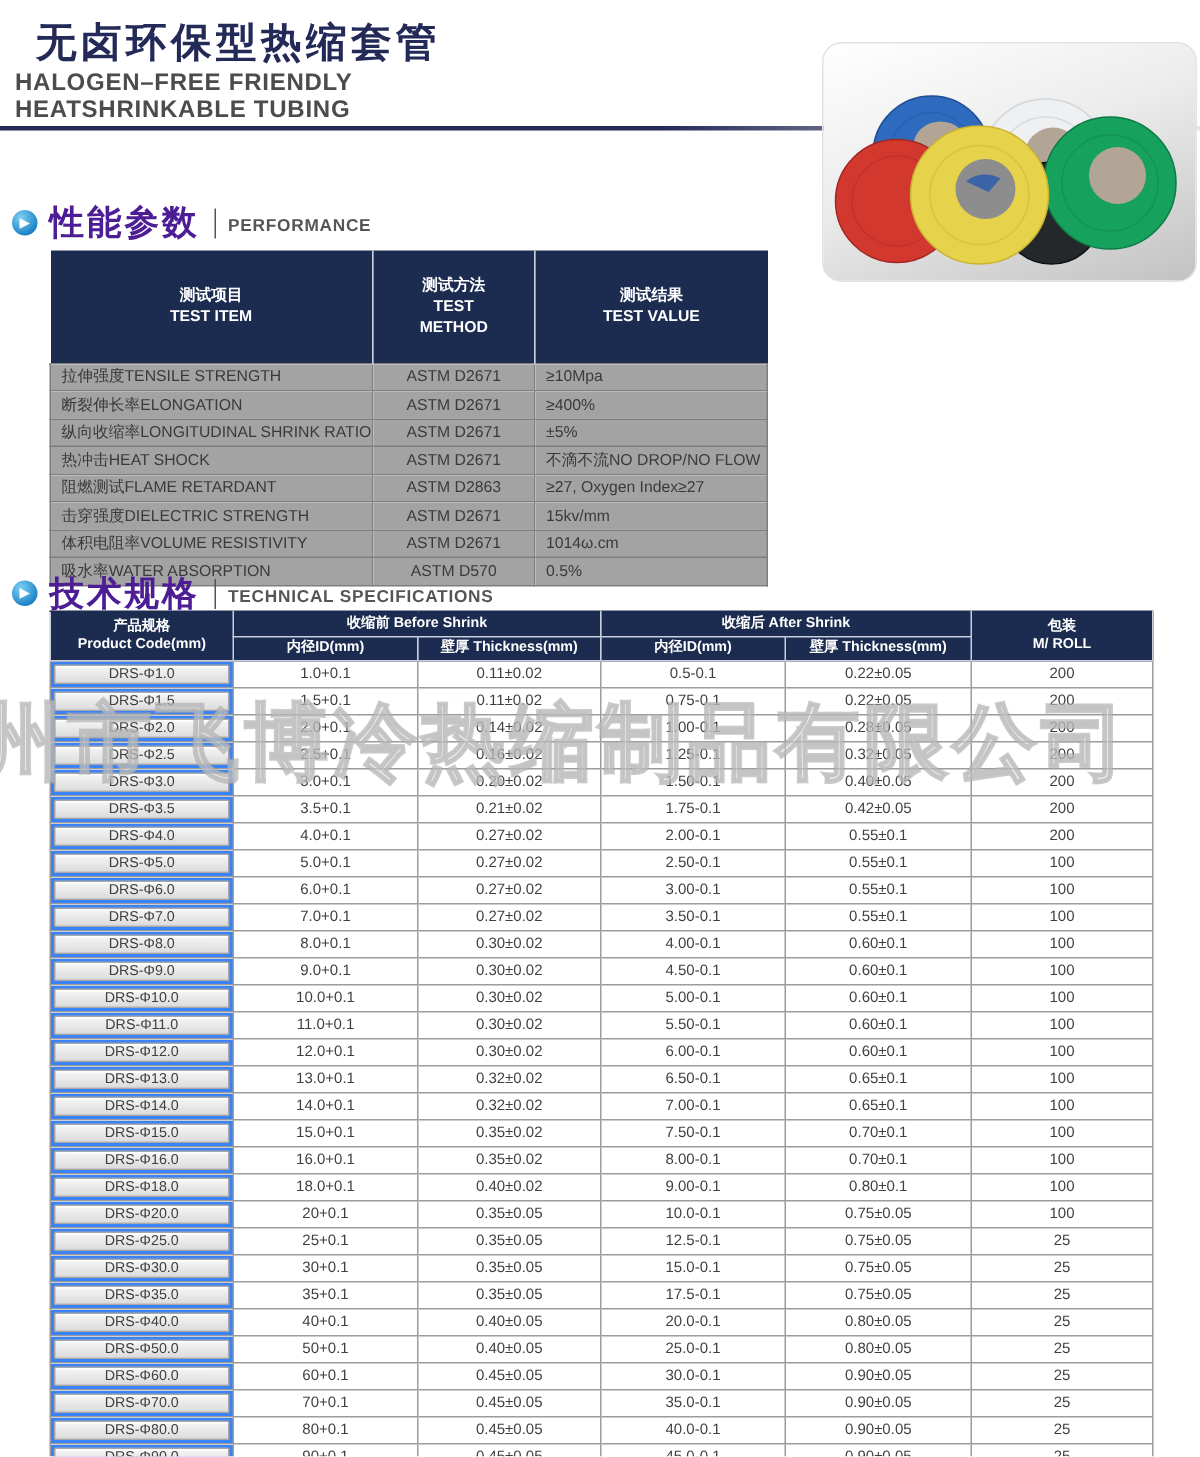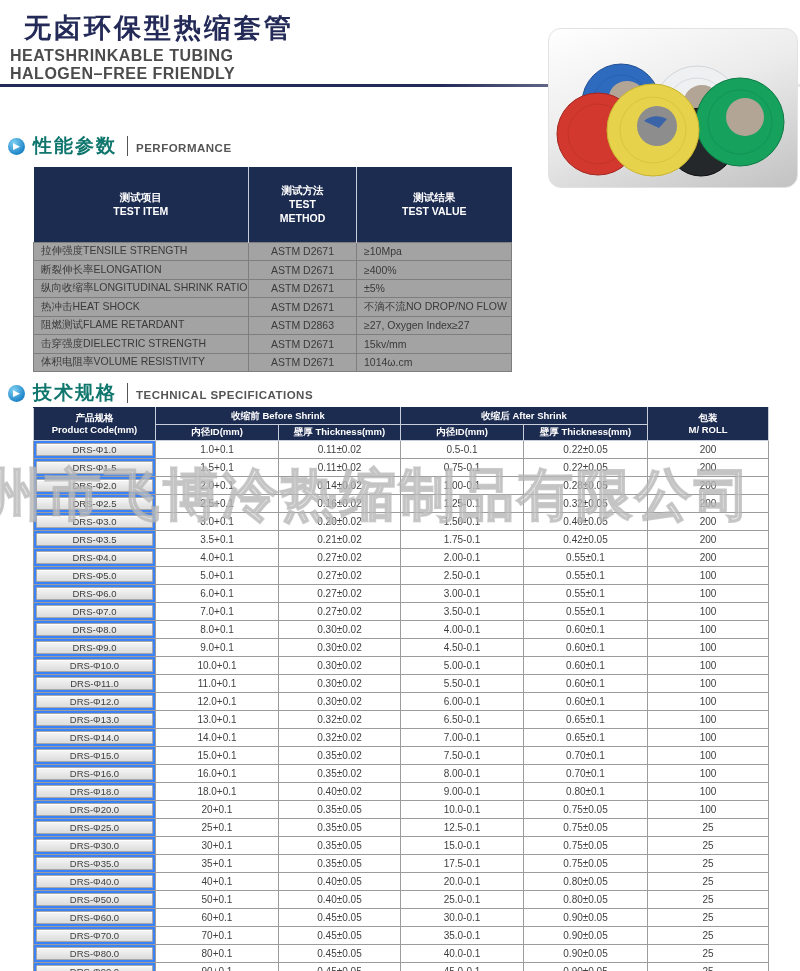--- a/index.html
+++ b/index.html
@@ -17,21 +17,21 @@
   
   .photo{position:absolute;left:548px;top:28px;width:248px;height:158px;border-radius:13px;
          background:linear-gradient(160deg,#ffffff 0%,#ececec 45%,#c2c2c2 100%);
          border:1px solid #e2e2e2;z-index:2;overflow:hidden;}
 
   
   .sect{position:absolute;left:8px;display:flex;align-items:center;z-index:1;}
   .sect .bullet{width:17px;height:17px;border-radius:50%;margin-right:8px;
         background:radial-gradient(circle at 35% 30%,#7ed0f2,#1f86c9 70%,#0f5e97);
         display:flex;align-items:center;justify-content:center;color:#fff;font-size:9px;line-height:1;}
-  .sect .cn{font-size:19px;font-weight:bold;color:#0f766e;letter-spacing:2px;}
+  .sect .cn{font-size:23px;font-weight:bold;color:#4c1d95;letter-spacing:2px;}
   .sect .pipe{width:1px;height:20px;background:#555;margin:0 8px 0 10px;}
   .sect .en{font-size:11.5px;font-weight:bold;color:#555;letter-spacing:0.5px;padding-top:4px;}
 
   
   table{border-collapse:collapse;table-layout:fixed;}
   .perf{position:absolute;left:33px;top:167px;width:478px;}
   .perf thead th{background:#1c2b50;color:#ffffff;font-size:10.5px;font-weight:bold;
                  height:39px;padding:16px;line-height:1.35;border-left:1px solid #c9cedb;}
   .perf thead th:first-child{border-left:none;}
   .perf tbody td{height:17.5px;font-size:10.5px;color:#3a3a3a;border:1px solid #7e7e7e;
@@ -56,22 +56,22 @@
              color:rgba(255,255,255,0.38);-webkit-text-stroke:1.5px rgba(165,165,165,0.55);
              text-shadow:0 0 1px rgba(150,150,150,0.35);pointer-events:none;}
 </style>
 </head>
 <body>
 
 <div class="page">
 
   <h1 class="title-cn">无卤环保型热缩套管</h1>
   <div class="subtitle">
+    <div>HALOGEN–FREE FRIENDLY</div>
     <div>HEATSHRINKABLE TUBING</div>
-    <div>HALOGEN–FREE FRIENDLY</div>
   </div>
   <div class="title-rule"></div>
 
   <div class="photo">
     <svg width="248" height="158" viewBox="0 0 248 158">
 
       <circle cx="72" cy="74" r="39" stroke="#1f4f92" stroke-width="1" fill="#2e6bbf"></circle>
       <circle cx="72" cy="74" r="28" fill="none" stroke="#1f4f92" stroke-width="1" opacity="0.35"></circle>
       <ellipse cx="78" cy="68" rx="18" ry="16" fill="#b3a595"></ellipse>
 
@@ -152,20 +152,25 @@
         </tr>
         <tr>
           <td>击穿强度DIELECTRIC STRENGTH</td>
           <td>ASTM D2671</td>
           <td>15kv/mm</td>
         </tr>
         <tr>
           <td>体积电阻率VOLUME RESISTIVITY</td>
           <td>ASTM D2671</td>
           <td>1014ω.cm</td>
+        </tr>
+        <tr>
+          <td>吸水率WATER ABSORPTION</td>
+          <td>ASTM D570</td>
+          <td>0.5%</td>
         </tr>
       </tbody>
   </table>
 
   <div class="sect" style="top:380px;">
     <span class="bullet">▶</span>
     <span class="cn">技术规格</span>
     <span class="pipe"></span>
     <span class="en">TECHNICAL SPECIFICATIONS</span>
   </div>

